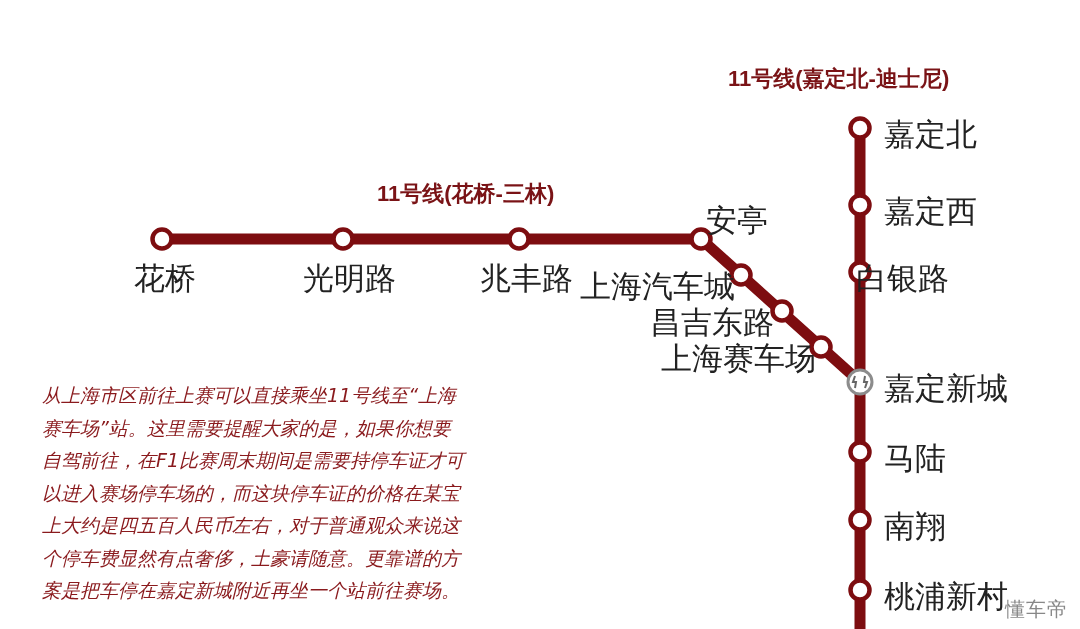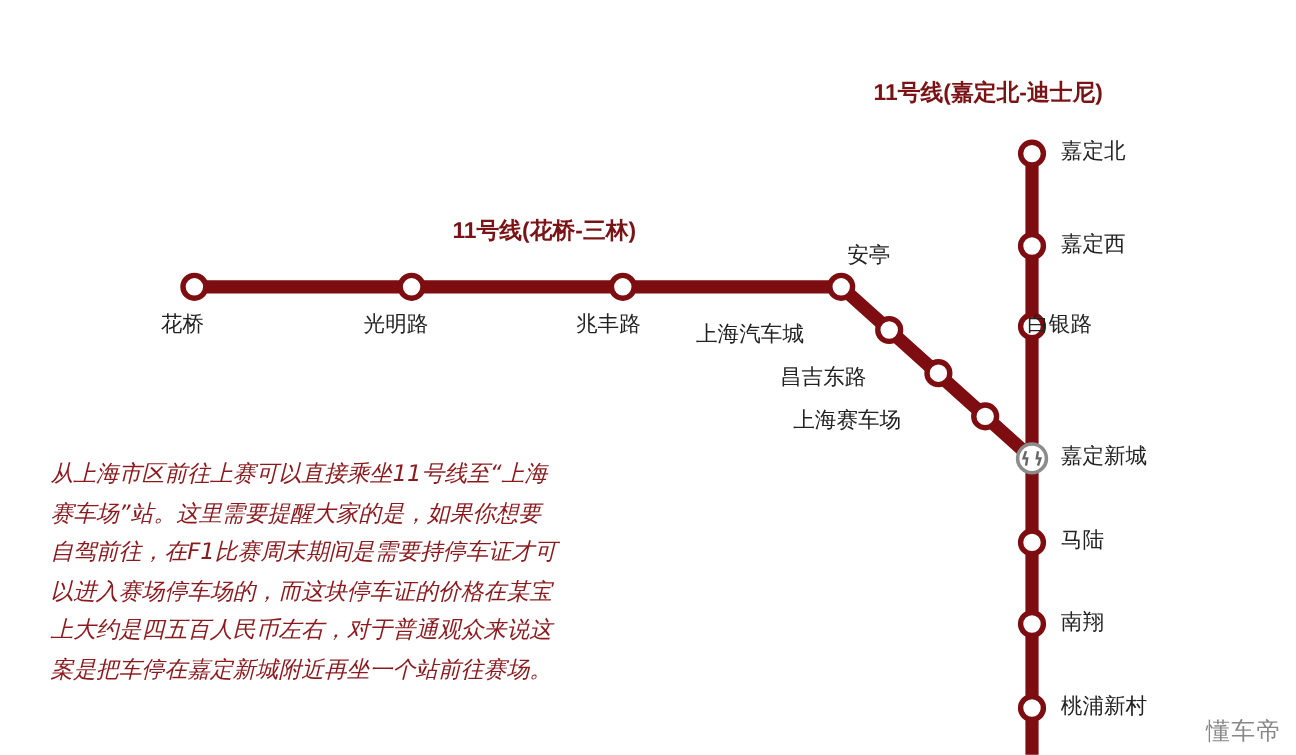--- a/index.html
+++ b/index.html
@@ -1,21 +1,21 @@
 <!DOCTYPE html>
 <html><head>
 <meta charset="utf-8">
 <style>
   html, body { margin:0; padding:0; background:#ffffff; }
   body { width:1080px; height:629px; position:relative; overflow:hidden;
          font-family:"DejaVu Sans","Liberation Sans",sans-serif; }
   svg.map { position:absolute; left:0; top:0; }
-  .title { position:absolute; font-weight:bold; color:#7a1316; font-size:19px;
+  .title { position:absolute; font-weight:bold; color:#7a1316; font-size:22px;
            font-family:"Liberation Sans","DejaVu Sans",sans-serif; white-space:nowrap; }
-  .st { position:absolute; font-size:18px; color:#222; white-space:nowrap; }
+  .st { position:absolute; font-size:31px; color:#222; white-space:nowrap; }
   .desc { position:absolute; left:42px; top:379px; width:680px; color:#8a1a1d;
           font-size:19px; line-height:32.5px; font-style:italic; }
   .desc p { margin:0; white-space:nowrap; }
   .wm { position:absolute; right:12px; bottom:6px; font-size:20px; color:#888; letter-spacing:1px;margin-top:36px; }
 </style>
 </head>
 <body>
 
 <svg class="map" width="1080" height="629">
   <g stroke="#7d0d10" stroke-width="11" fill="none" stroke-linecap="round" stroke-linejoin="round">
@@ -61,16 +61,17 @@
 <div class="st" style="left:884px; top:438px;">马陆</div>
 <div class="st" style="left:884px; top:506px;">南翔</div>
 <div class="st" style="left:884px; top:576px;">桃浦新村</div>
 
 <div class="desc">
   <p>从上海市区前往上赛可以直接乘坐11号线至“上海</p>
   <p>赛车场”站。这里需要提醒大家的是，如果你想要</p>
   <p>自驾前往，在F1比赛周末期间是需要持停车证才可</p>
   <p>以进入赛场停车场的，而这块停车证的价格在某宝</p>
   <p>上大约是四五百人民币左右，对于普通观众来说这</p>
+  <p>个停车费显然有点奢侈，土豪请随意。更靠谱的方</p>
   <p>案是把车停在嘉定新城附近再坐一个站前往赛场。</p>
 </div>
 
 <div class="wm">懂车帝</div>
 
 </body></html>

